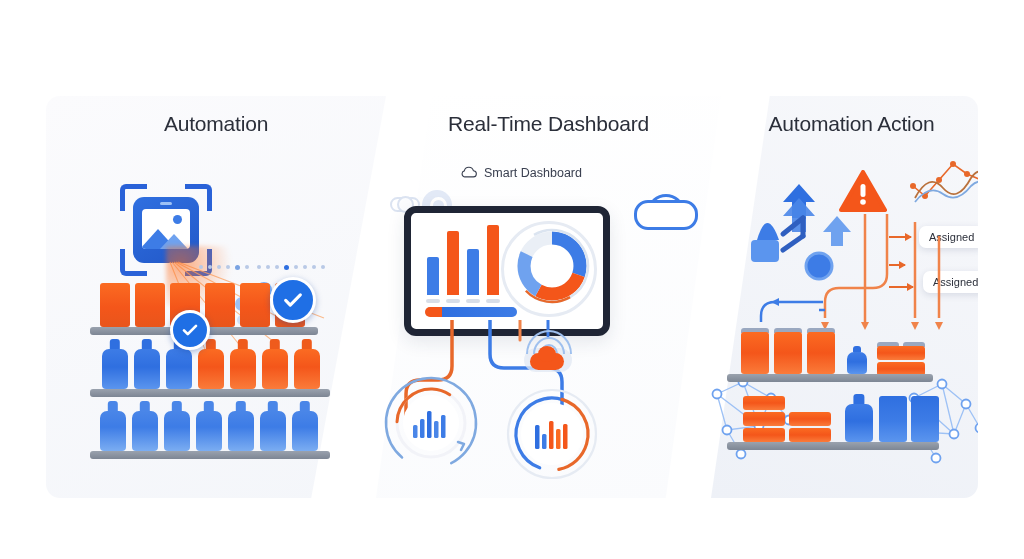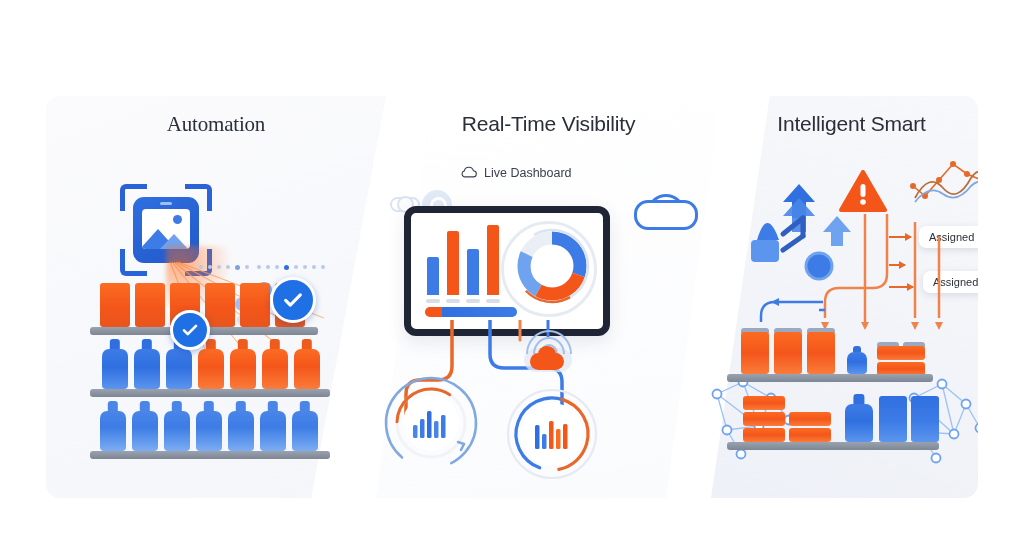--- a/index.html
+++ b/index.html
@@ -45,21 +45,21 @@
   .panel {
     position: absolute;
     top: 0;
     height: 402px;
     overflow: hidden;
   }
   .panel-bg {
     position: absolute;
     inset: 0;
   }
-  .panel-1 { left: 0px;   width: 340px; font-family: Liberation Serif, serif; }
+  .panel-1 { left: 0px;   width: 340px; }
   .panel-2 { left: 330px; width: 345px; }
   .panel-3 { left: 665px; width: 267px; }
 
   .panel-1 .panel-bg {
     background: linear-gradient(160deg, #fbfbfd 0%, #f4f6fa 100%);
     border-radius: 14px 0 0 14px;
     clip-path: polygon(0 0, 100% 0, 78% 100%, 0 100%);
   }
   .panel-2 .panel-bg {
     background: linear-gradient(170deg, #ffffff 0%, #fafbfd 100%);
@@ -344,29 +344,29 @@
       </div>
       <div class="check" style="left:124px; top:214px; width:34px; height:34px;">
         <svg width="18" height="18" viewBox="0 0 24 24">
             <path d="M4 12.5l5 5L20 6.5" fill="none" stroke="#ffffff" stroke-width="3.6" stroke-linecap="round" stroke-linejoin="round"></path>
           </svg>
       </div>
     </div>
 
     <div class="panel panel-2">
       <div class="panel-bg"></div>
-      <div class="panel-title">Real-Time Visibility</div>
+      <div class="panel-title">Real-Time Dashboard</div>
 
       <div class="abs" style="left:84px; top:68px; display:flex; align-items:center; gap:7px;">
         <span>
           <svg width="17" height="13" viewBox="0 0 22 16">
             <path d="M6 15h11a4 4 0 0 0 .3-8A6 6 0 0 0 5.6 7.2 4 4 0 0 0 6 15z" fill="none" stroke="#3a4050" stroke-width="1.4" stroke-linejoin="round"></path>
           </svg>
         </span>
-        <span style="font-size:12.5px;color:#3a4050;">Live Dashboard</span>
+        <span style="font-size:12.5px;color:#3a4050;">Smart Dashboard</span>
       </div>
 
       <div class="cloud-sm" style="left:14px; top:100px;">
         <div class="c1"></div>
           <div class="c2"></div>
       </div>
       <div class="search-bubble" style="left:46px; top:94px;">
         <div class="ring"></div>
           <div class="stem"></div>
       </div>
@@ -446,21 +446,21 @@
           <rect x="8" y="15" width="4.5" height="15" rx="1.5" fill="#3d7ce6"></rect>
           <rect x="15" y="2" width="4.5" height="28" rx="1.5" fill="#f4561a"></rect>
           <rect x="22" y="10" width="4.5" height="20" rx="1.5" fill="#fb6b22"></rect>
           <rect x="29" y="5" width="4.5" height="25" rx="1.5" fill="#f4561a"></rect>
         </svg>
       </div>
     </div>
 
     <div class="panel panel-3">
       <div class="panel-bg"></div>
-      <div class="panel-title">Intelligent Smart</div>
+      <div class="panel-title">Automation Action</div>
 
       <svg class="abs" style="left:30px; top:78px;" width="120" height="110">
         <path d="M58 10 l16 18 h-9 v16 h-14 V28 h-9 z" fill="#2f6fe0"></path>
         <path d="M58 24 l16 18 h-9 v16 h-14 V42 h-9 z" fill="#4a86e8" opacity="0.9"></path>
         <path d="M96 42 l14 16 h-8 v14 h-12 V58 h-8 z" fill="#6fa2ef"></path>
         <path d="M16 66 q10 -34 22 0 z" fill="#3d7ce6"></path>
         <rect x="10" y="66" width="28" height="22" rx="4" fill="#5b95ee"></rect>
         <g stroke="#2f5fc0" stroke-width="5" stroke-linecap="round">
           <line x1="42" y1="60" x2="62" y2="44"></line>
           <line x1="42" y1="76" x2="62" y2="62"></line>

